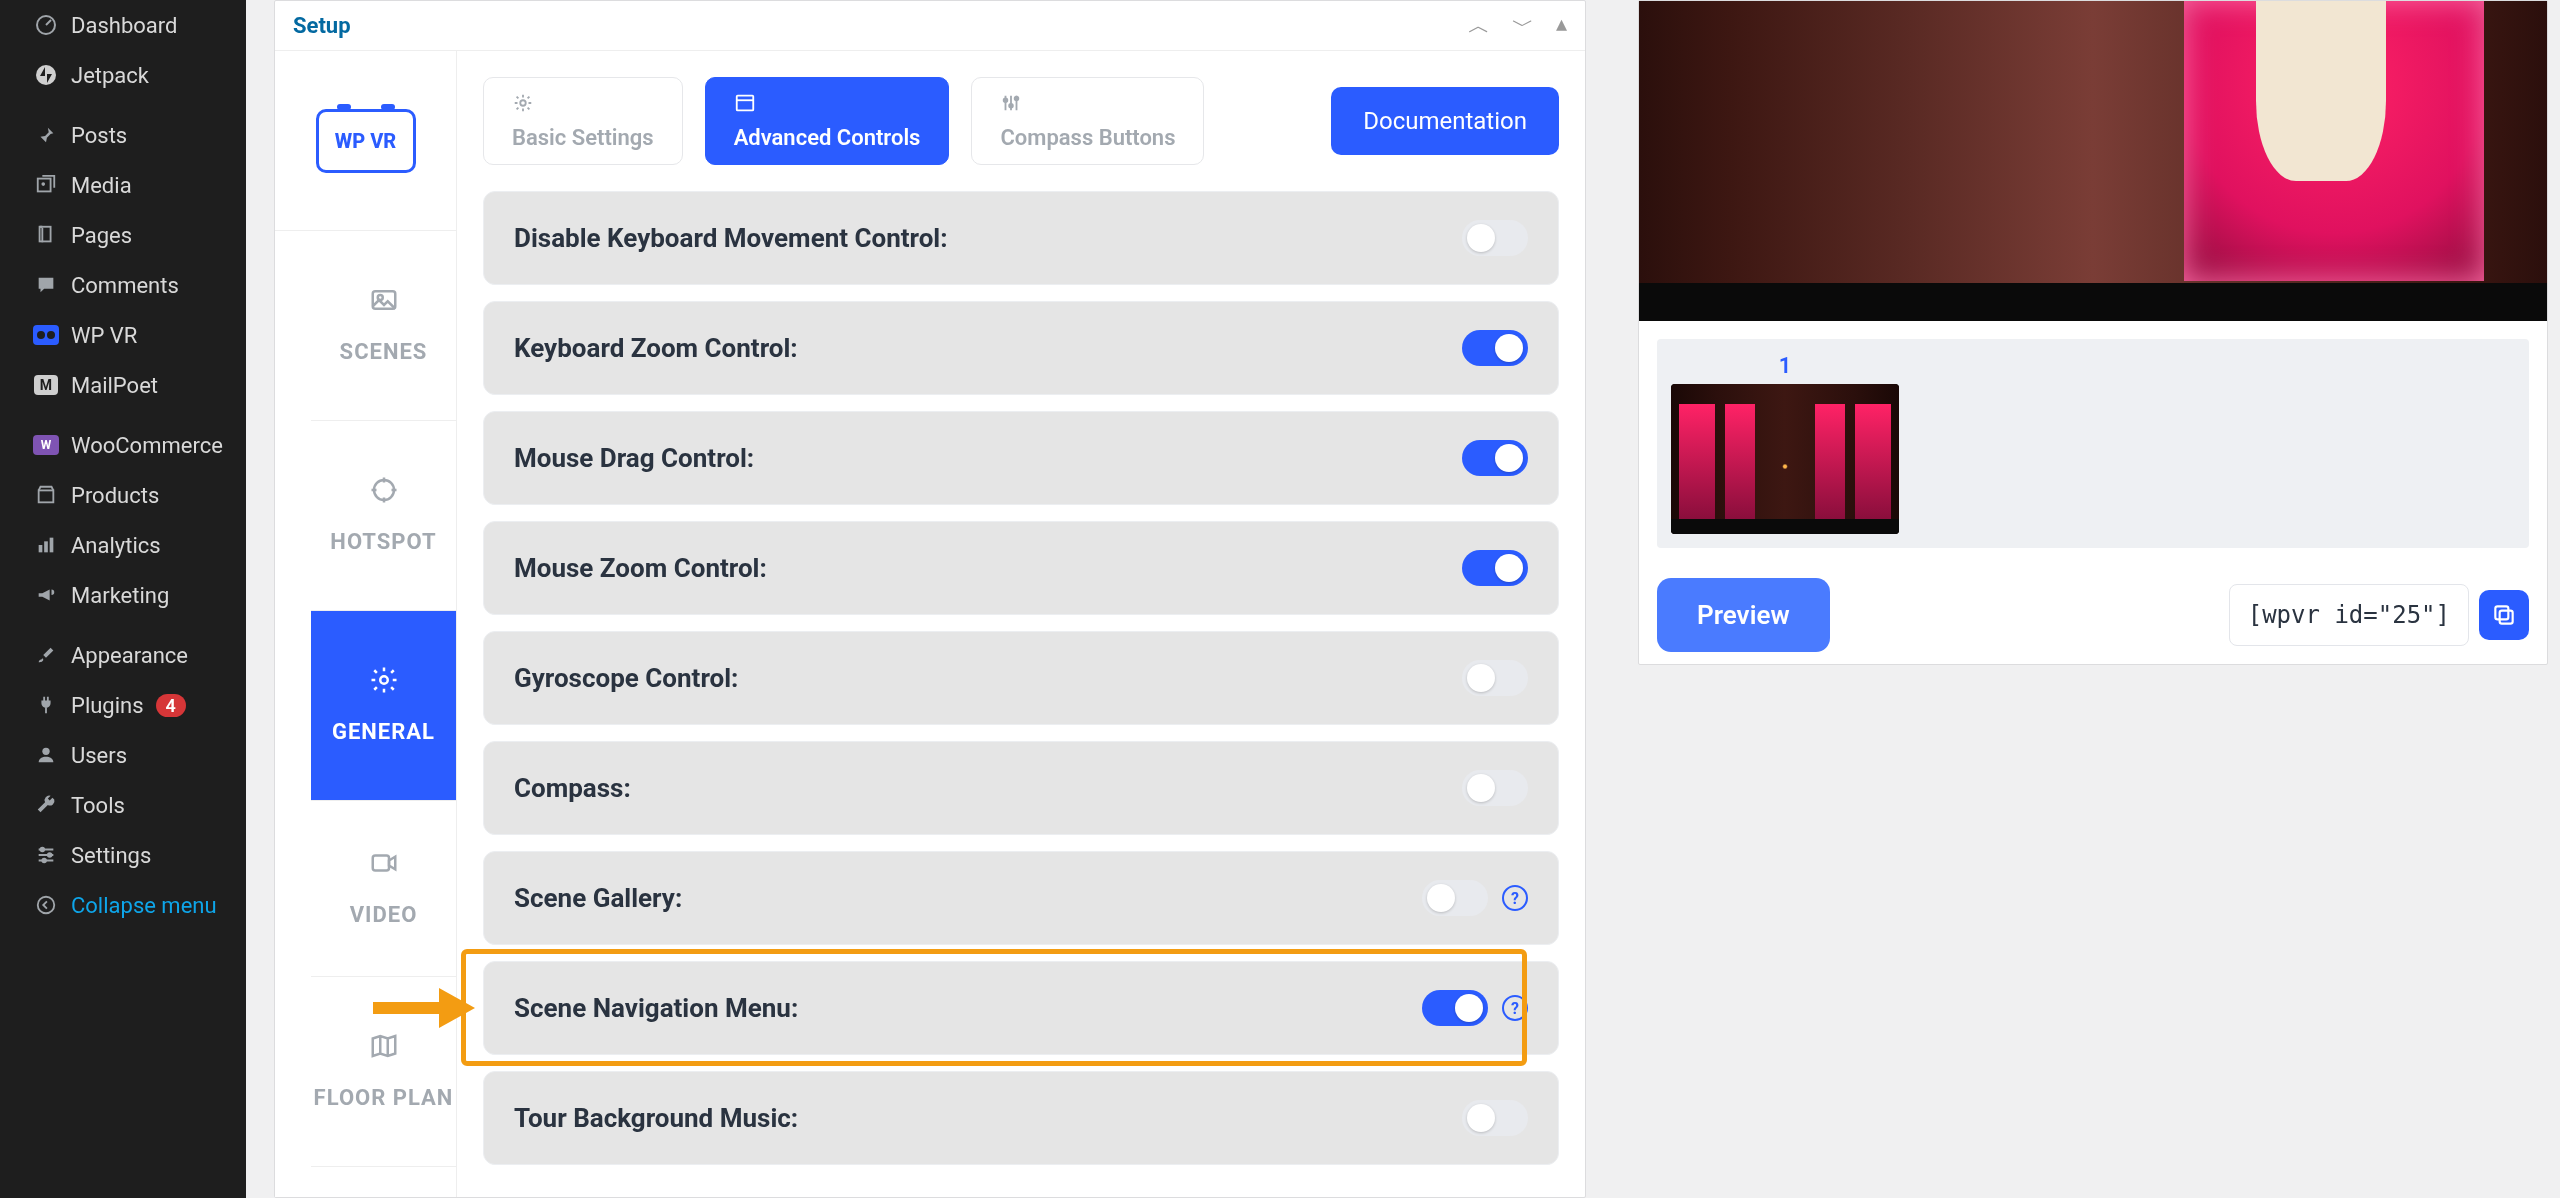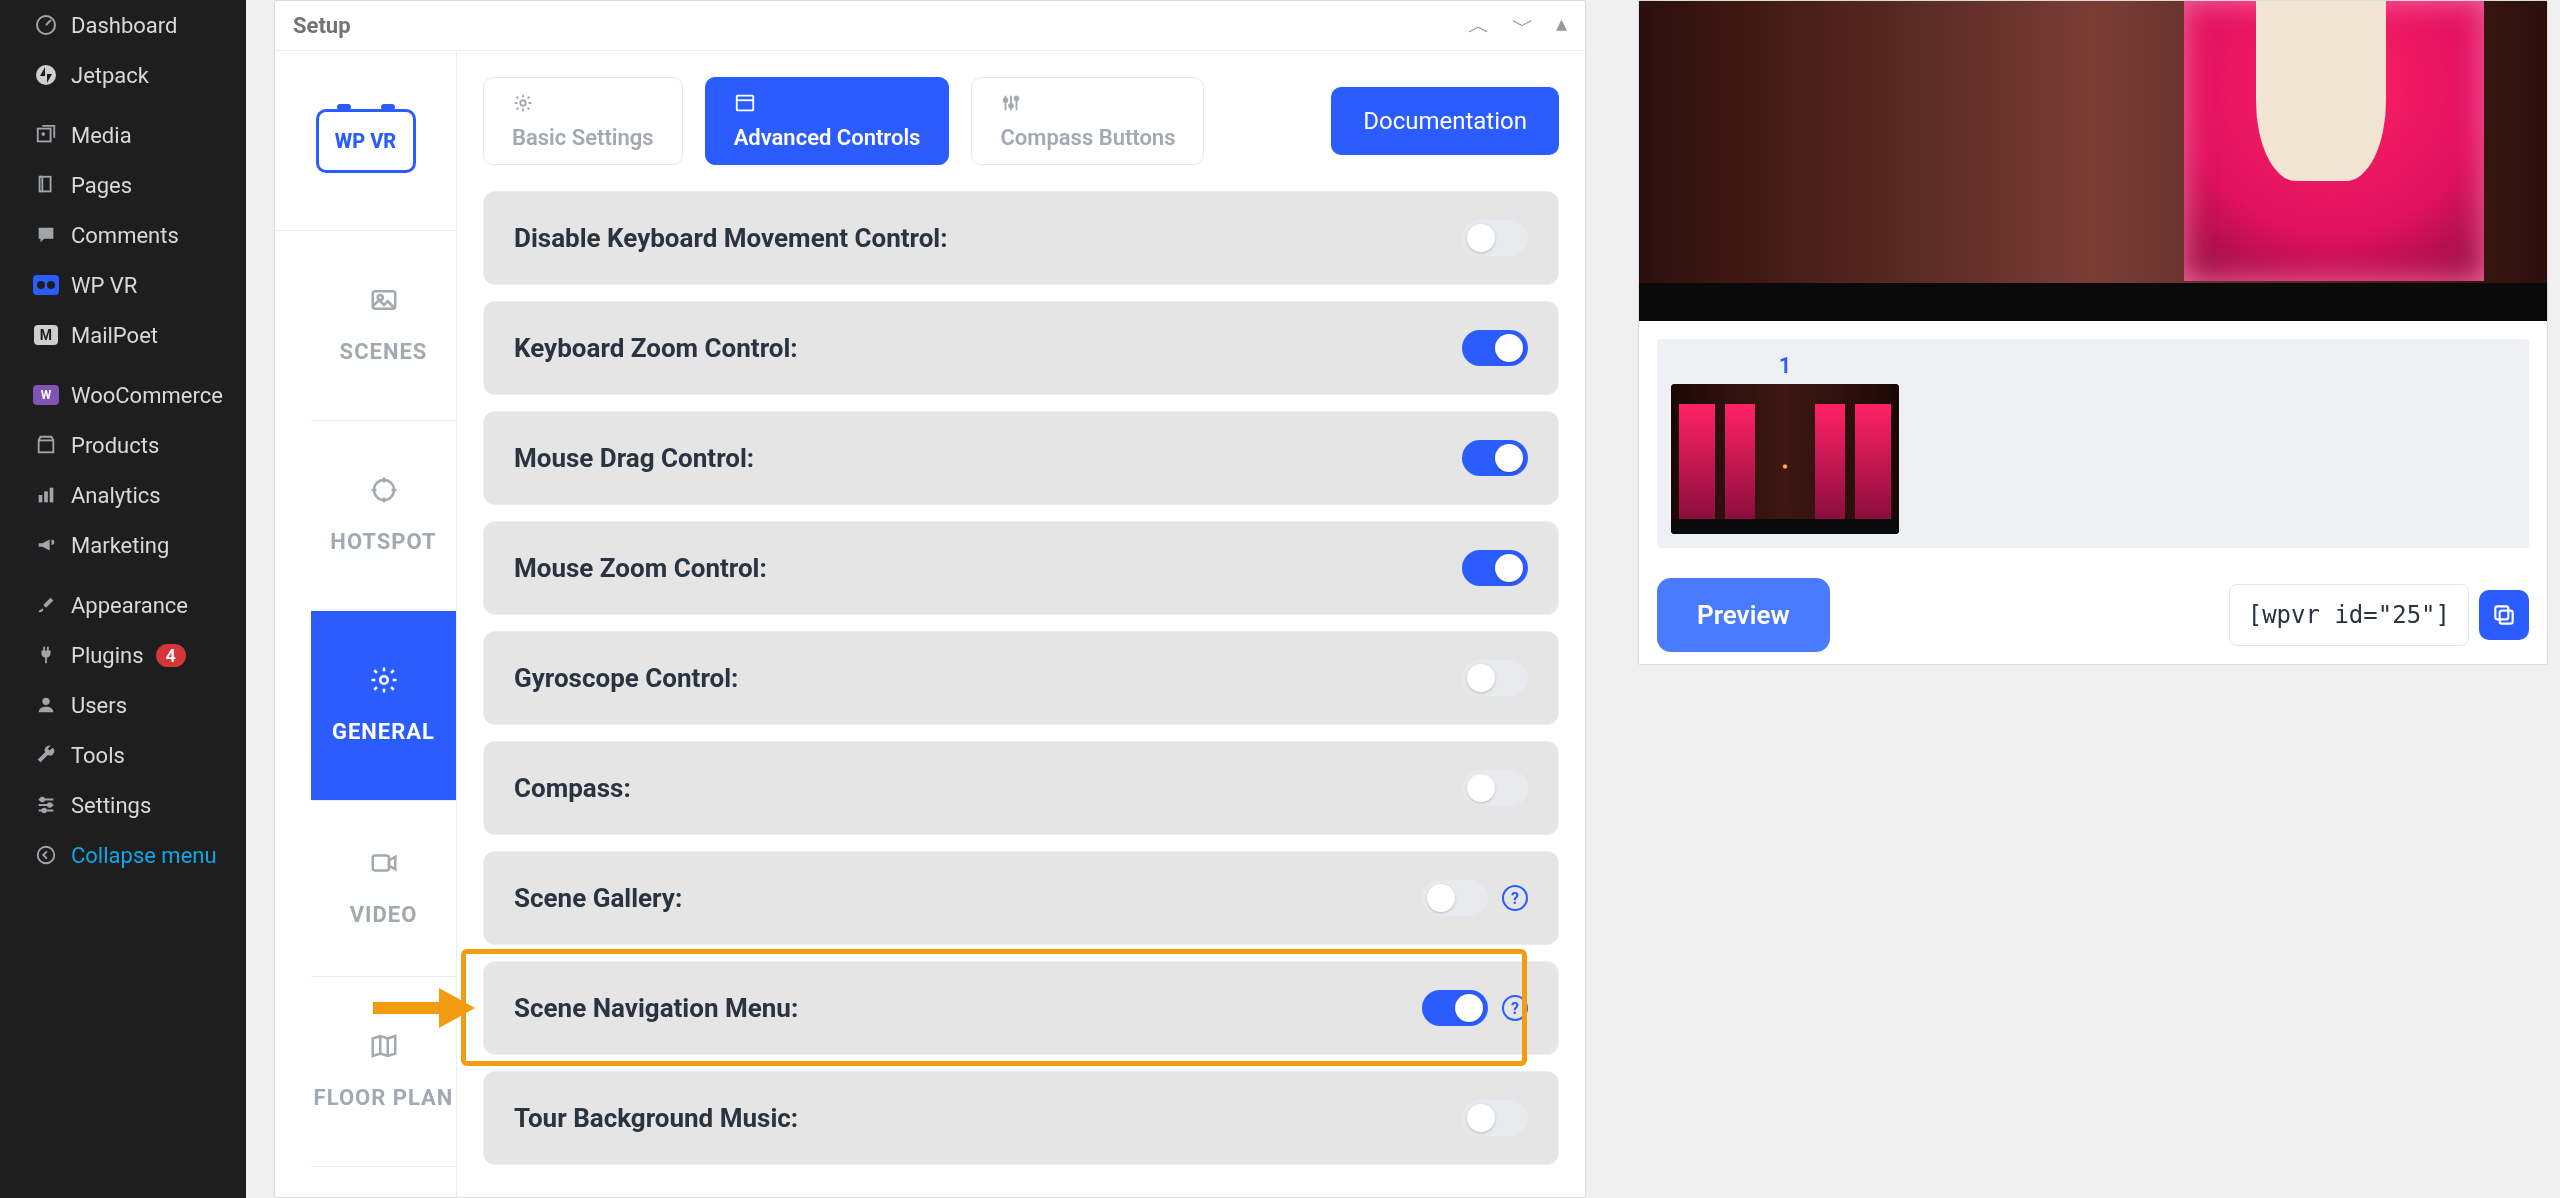--- a/index.html
+++ b/index.html
@@ -81,21 +81,21 @@
   width: 100%;
   height: 1198px;
   position: relative;
 }
 .setup-header {
   display:flex; align-items:center; justify-content:space-between;
   padding: 6px 18px;
   border-bottom: 1px solid #eee;
   height: 50px;
 }
-.setup-title { font-size: 22px; font-weight: 700; color:#737373; }
+.setup-title { font-size: 22px; font-weight: 700; color:#0369a1; }
 .setup-tools { display:flex; gap:22px; color:#999; font-size:22px; }
 
 .setup-body { display:flex; height: calc(100% - 50px); }
 
 
 .vtabs {
   width: 182px;
   border-right: 1px solid #eee;
   background:#fff;
   flex-shrink:0;
@@ -286,20 +286,28 @@
     <div class="item">
       <span class="icn">
           <svg width="24" height="24" viewBox="0 0 24 24">
             <circle cx="12" cy="12" r="10" fill="#cfcfcf"></circle>
             <path d="M11 4 L11 13 L6 13 Z M13 20 L13 11 L18 11 Z" fill="#1e1e1e"></path>
           </svg>
         </span>
       <span>Jetpack</span>
     </div>
     <div class="sep"></div>
+    <div class="item">
+      <span class="icn">
+          <svg width="22" height="22" viewBox="0 0 24 24" fill="currentColor">
+            <path d="M14 4l6 6-3 1-4 4-1 5-3-3-5 5 5-5-3-3 5-1 4-4z"></path>
+          </svg>
+        </span>
+      <span>Posts</span>
+    </div>
     <div class="item">
       <span class="icn">
           <svg width="22" height="22" viewBox="0 0 24 24" fill="none" stroke="currentColor" stroke-width="2">
             <rect x="3" y="5" width="14" height="14"></rect>
             <path d="M8 2h13v13"></path>
             <circle cx="9" cy="11" r="1" fill="currentColor"></circle>
           </svg>
         </span>
       <span>Media</span>
     </div>

